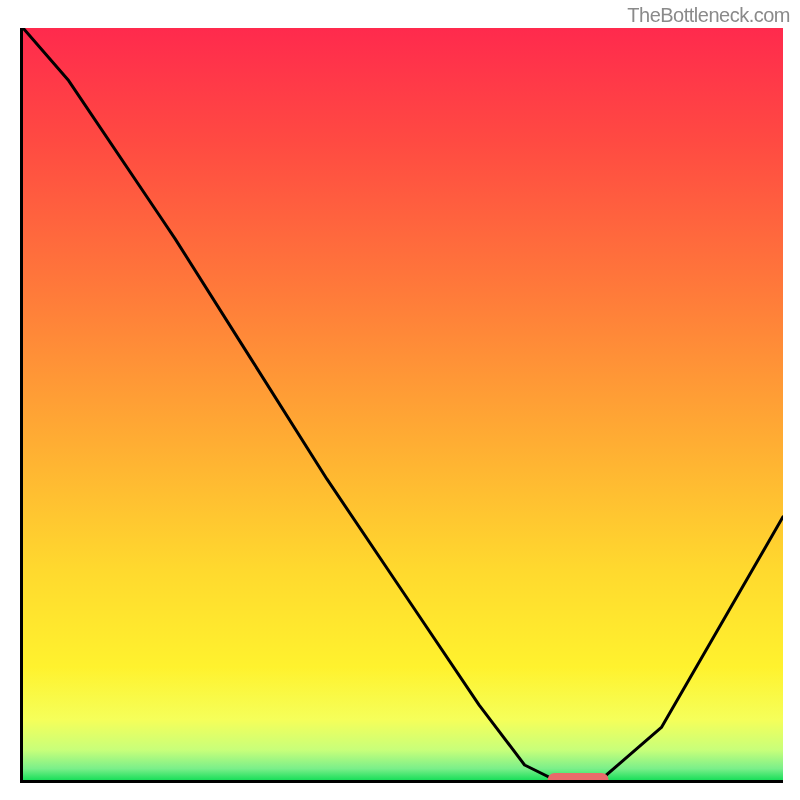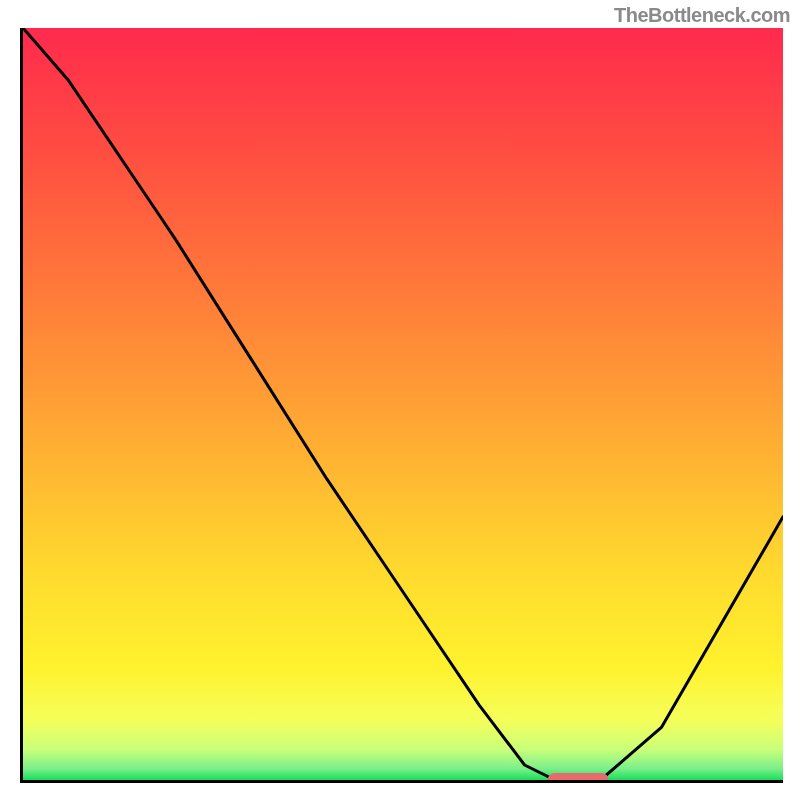--- a/index.html
+++ b/index.html
@@ -13,21 +13,21 @@
     position: relative;
     width: 800px;
     height: 800px;
     background: white;
   }
   .watermark {
     position: absolute;
     top: 4px;
     right: 10px;
     font-size: 20px;
-    font-weight: bold;
+    font-weight: normal;
     color: #8a8a8a;
     letter-spacing: -0.5px;
     z-index: 10;
   }
   .plot-area {
     position: absolute;
     left: 20px;
     top: 28px;
     width: 760px;
     height: 752px;

